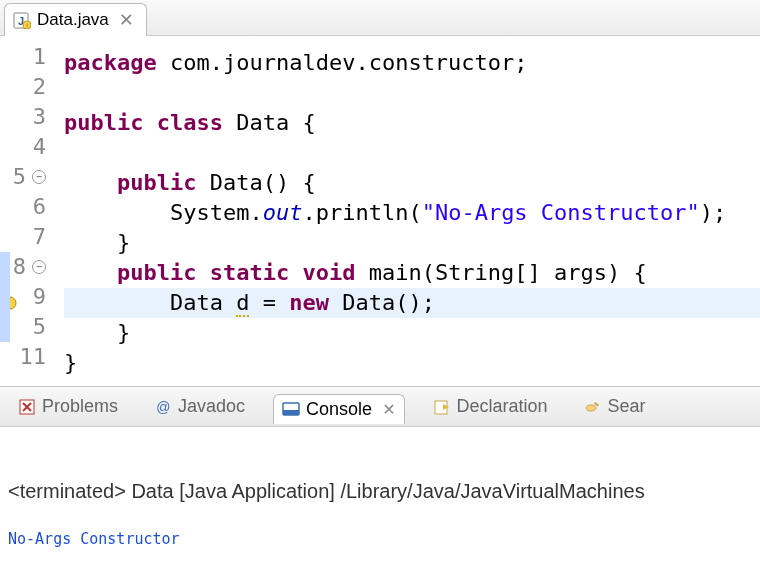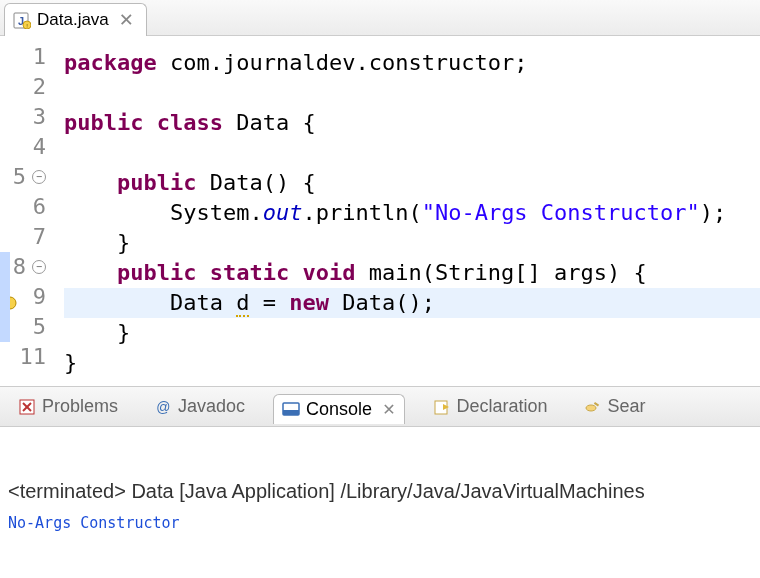--- a/index.html
+++ b/index.html
@@ -163,21 +163,21 @@
       padding: 10px 8px 8px 8px;
       font-family: "Menlo", "Consolas", monospace;
       font-size: 20px;
       line-height: 28px;
     }
     .console-title {
       font-family: Arial, Helvetica, sans-serif;
       font-size: 20px;
       color: #333;
       margin-top: 40px;
-      margin-bottom: 4px;
+      margin-bottom: 20px;
       white-space: nowrap;
       overflow: hidden;
     }
     .console-output {
       font-family: "Menlo", "Consolas", monospace;
       font-size: 15px;
       color: #1d4ed8;
       white-space: pre;
     }
   </style>

